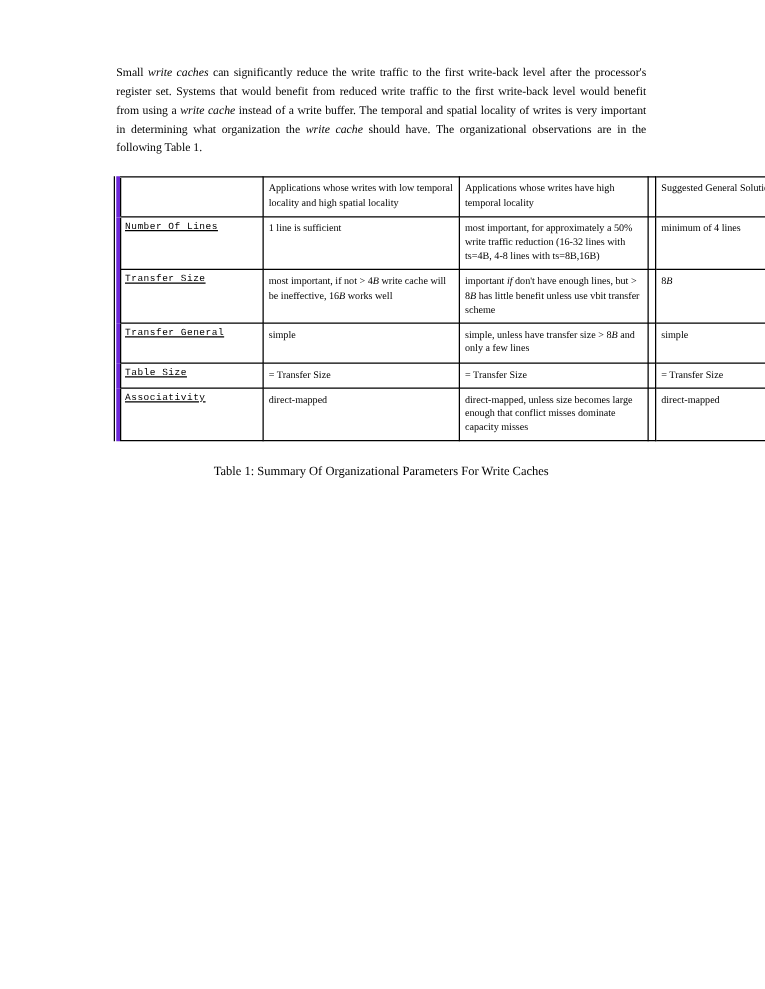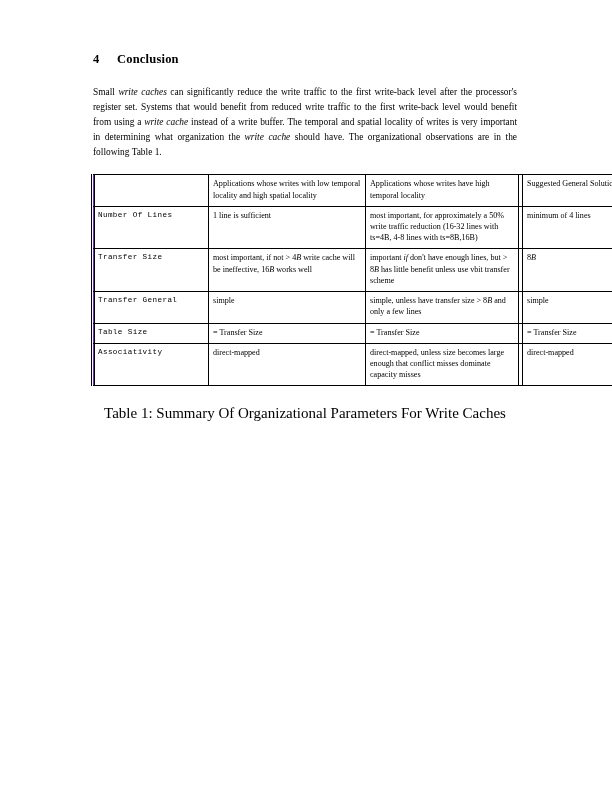--- a/index.html
+++ b/index.html
@@ -59,21 +59,22 @@
     font-size: 8.1px;
     line-height: 11.2px;
   }
   table.params td {
     vertical-align: top;
     padding: 3px 4px 5px 4px;
     border-right: 1px solid #000;
     border-bottom: 1px solid #000;
   }
   table.params tr td:first-child {
-    border-left: 1px solid #6d28d9;
+    border-left: 3px solid #6d28d9;
+    text-decoration: underline;
   }
   table.params tr:first-child td {
     border-top: 1px solid #000;
   }
   
   table.params tr td:first-child { box-shadow: inset 2px 0 0 -1px #000; }
   .tbl-outer {
     position: relative;
     width: 424px;
   }
@@ -94,42 +95,39 @@
   .col-d { width: 93px; }
 
   .mono {
     font-family: "Liberation Mono", monospace;
     font-size: 7.6px;
     letter-spacing: 0.4px;
   }
   td.hdr { }
   .cap {
     text-align: center;
-    font-size: 15px;
+    font-size: 10px;
     margin-top: 19px;
   }
   .ital { font-style: italic; }
   .page-num {
     position: absolute;
     top: 733px;
     left: 0;
     width: 612px;
     text-align: center;
     font-size: 9.4px;
   }
 </style>
 </head>
 <body>
 
 <div class="page">
   <div class="content">
 
-    <h1 class="section-title">
-      <span class="num">4</span><span>Conclusion</span>
-    </h1>
 
     <p class="body-text">
       Small <i>write caches</i> can significantly reduce the write traffic to the first write-back level after the processor's
       register set. Systems that would benefit from reduced write traffic to the first write-back level would
       benefit from using a <i>write cache</i> instead of a write buffer. The temporal and spatial locality of writes
       is very important in determining what organization the <i>write cache</i> should have. The organizational
       observations are in the following Table 1.
     </p>
 
     <div class="table-wrap">

